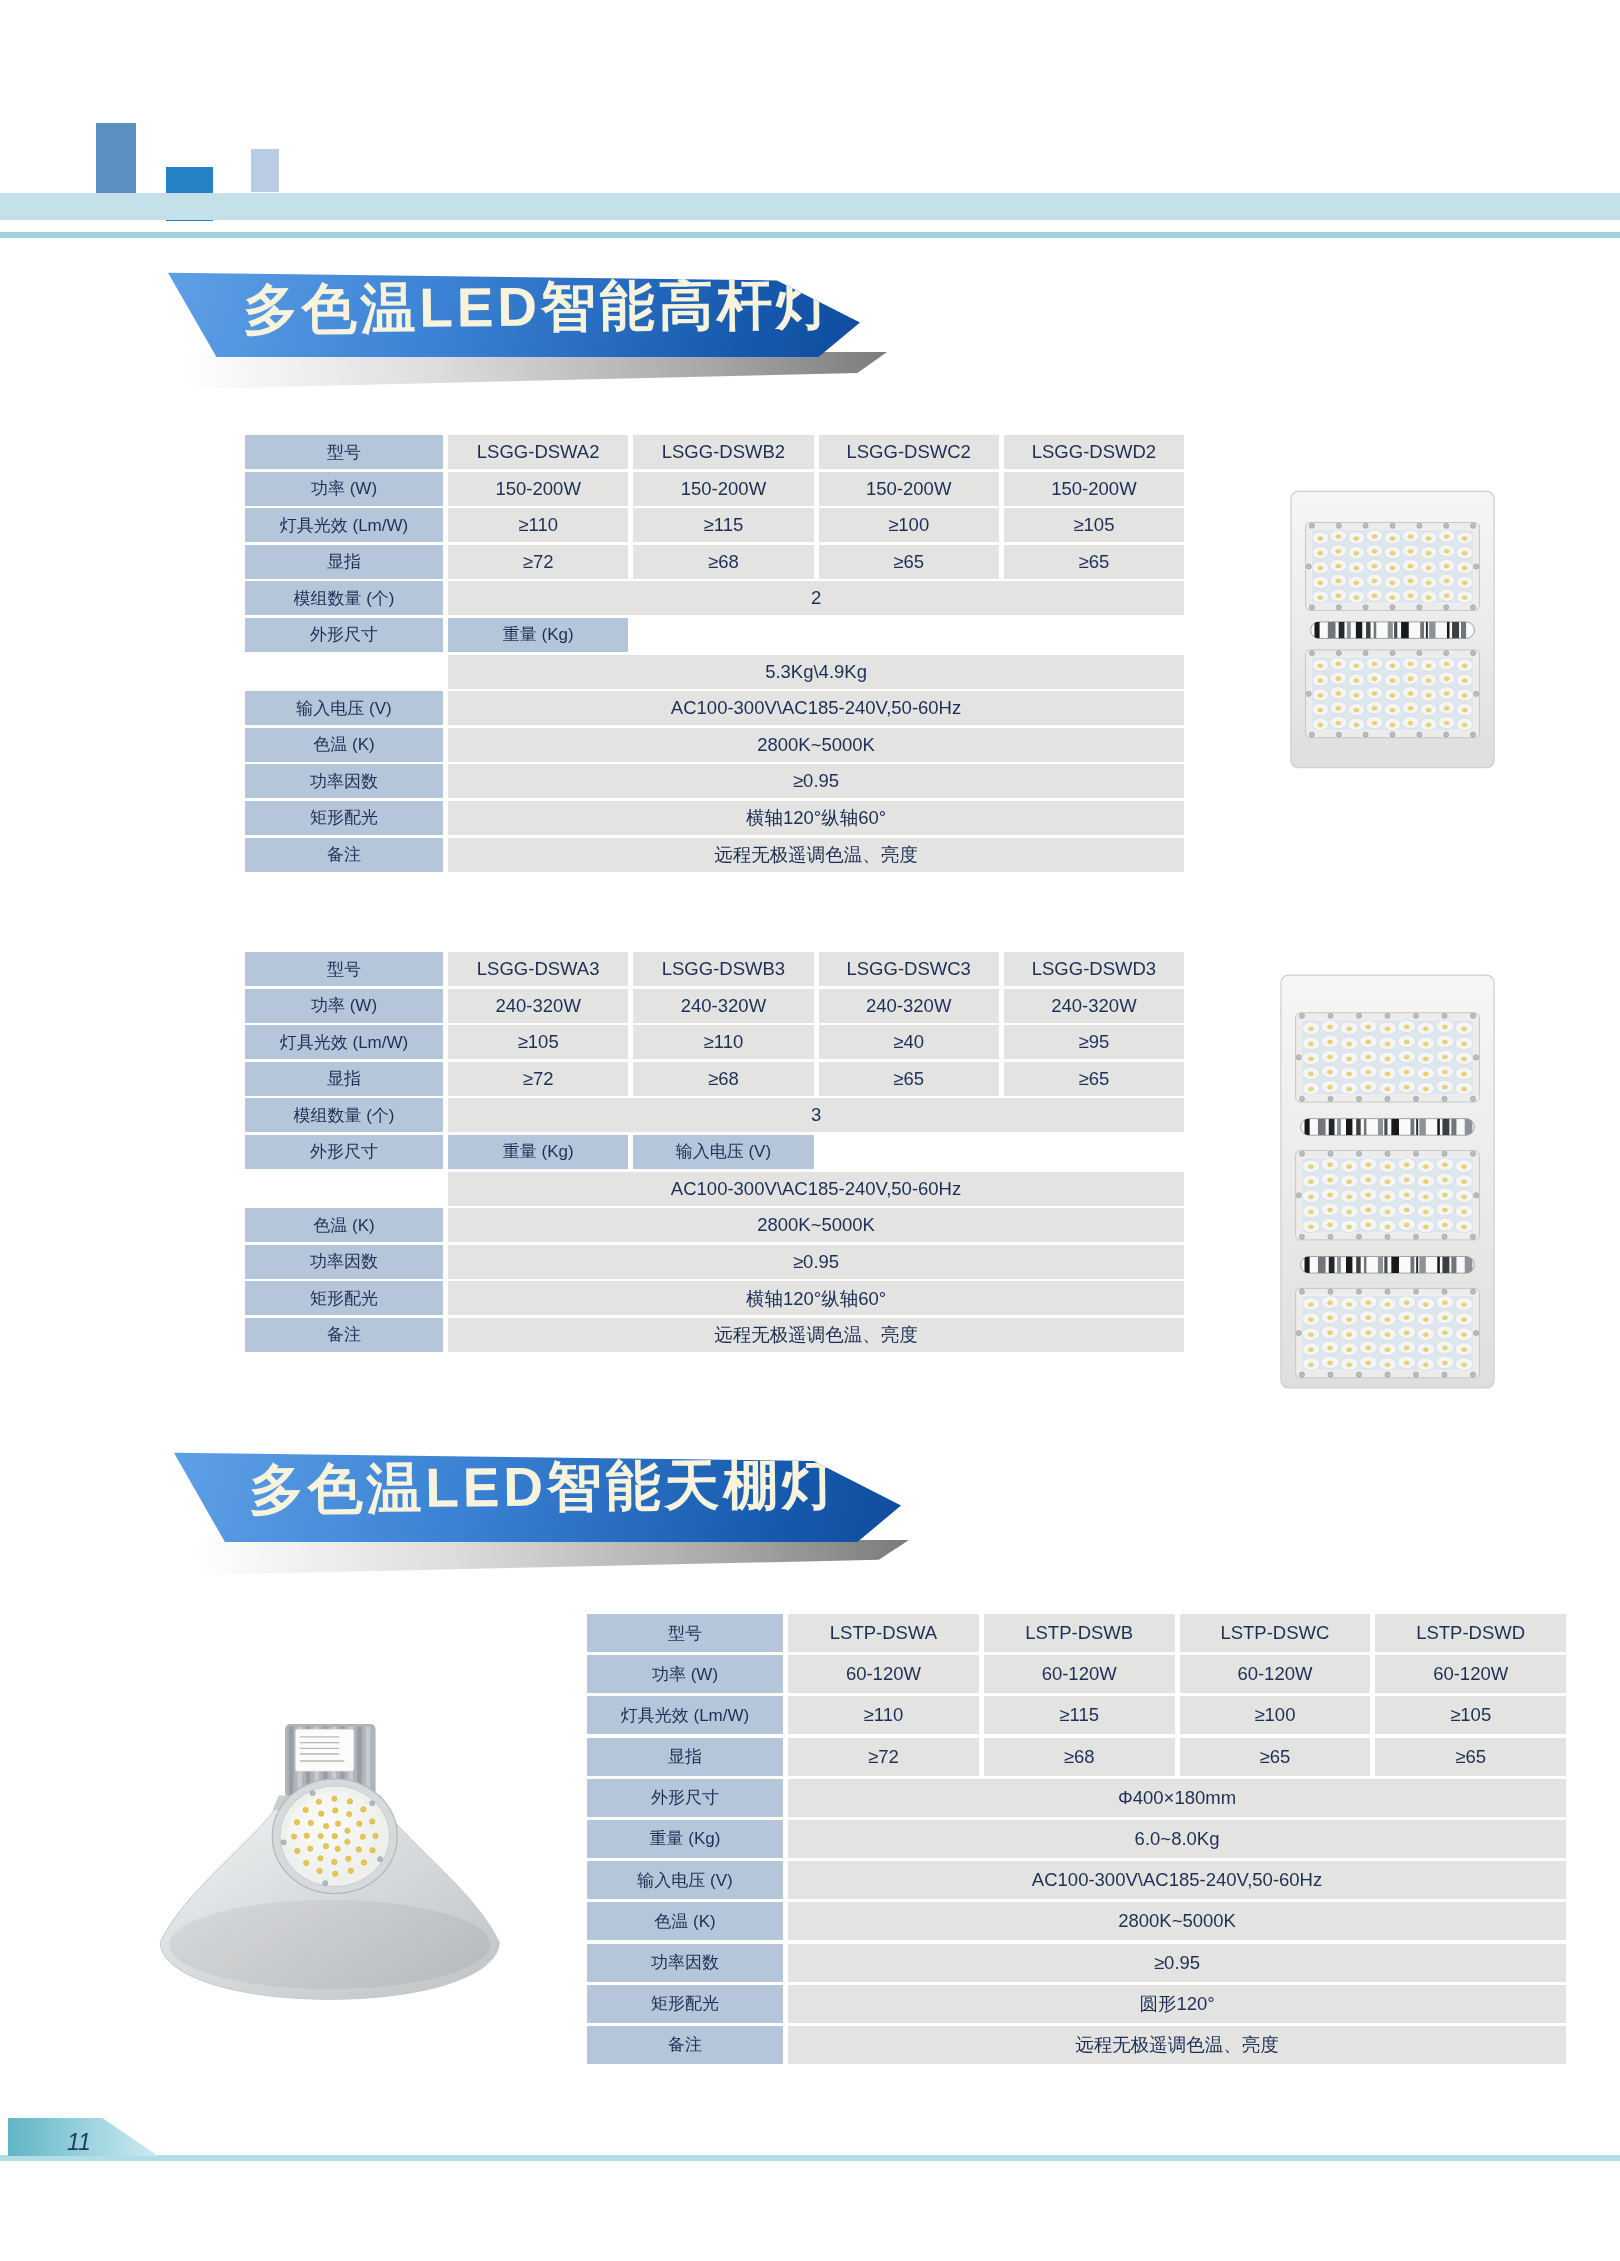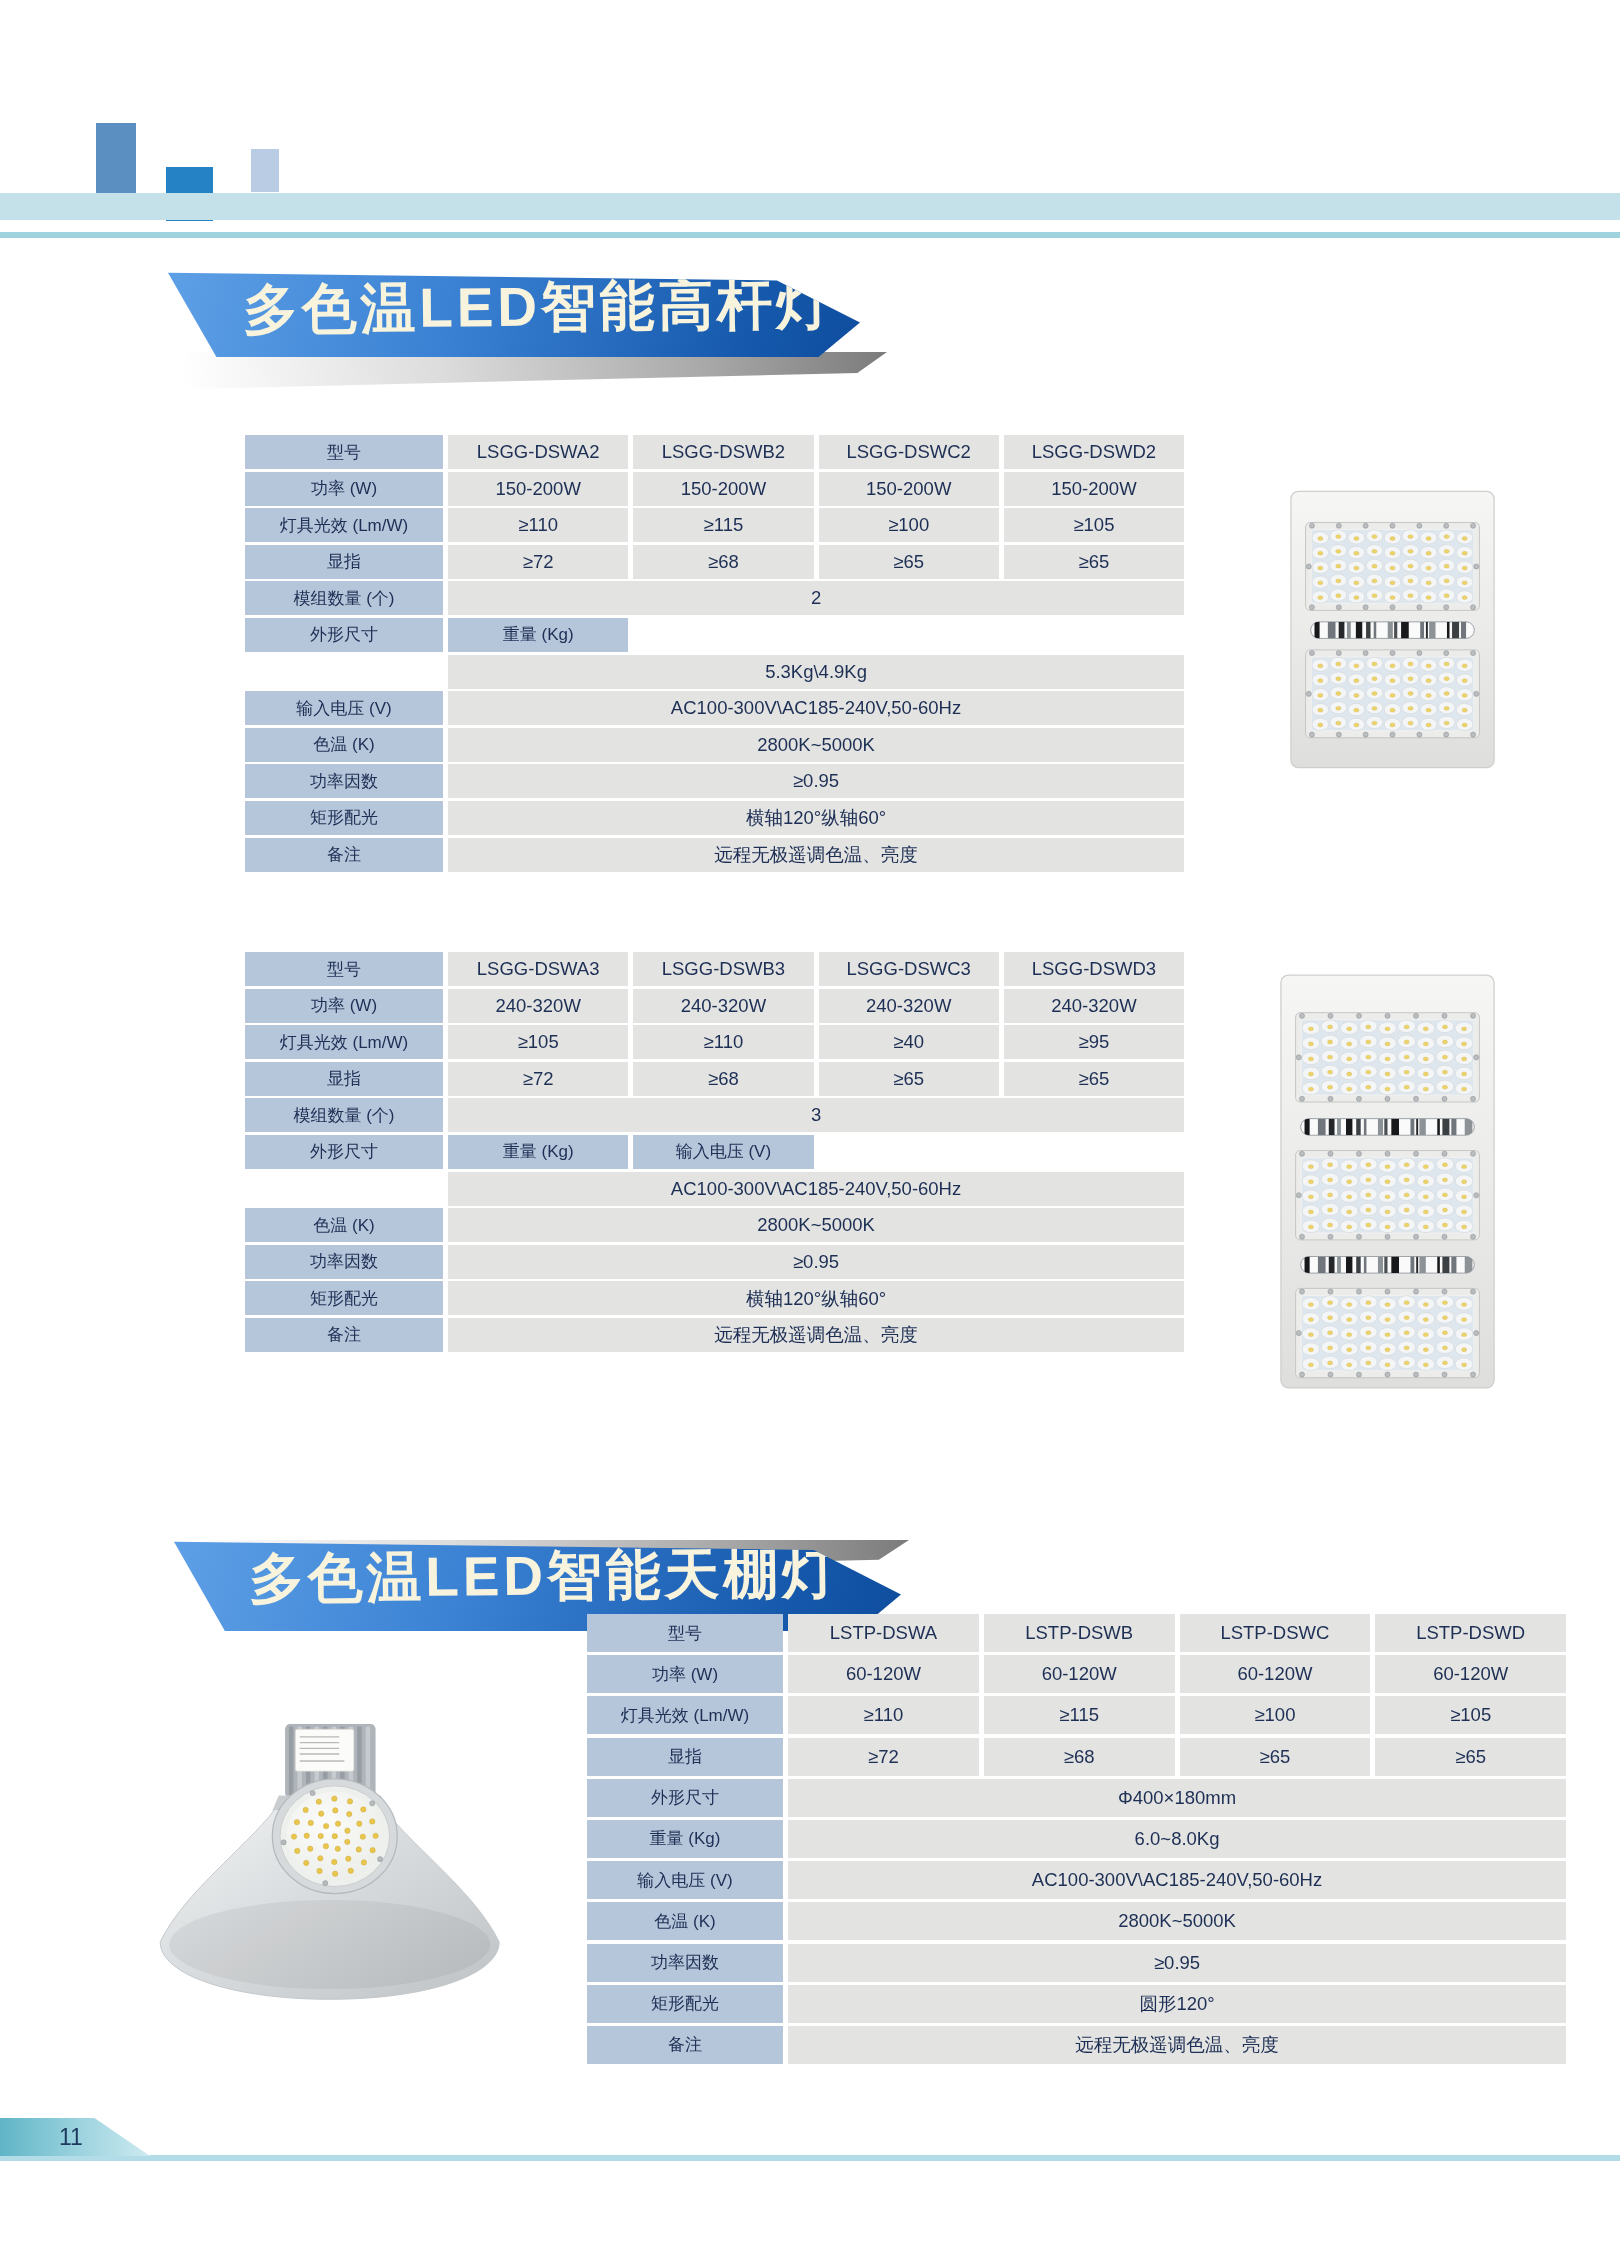--- a/index.html
+++ b/index.html
@@ -15,21 +15,21 @@
   #band{position:absolute;left:0;top:193px;width:100%;height:27.4px;background:#c4e1ea;}
   #topline{position:absolute;left:0;top:232px;width:100%;height:5.7px;background:#9ed3de;}
 
   
   .banner{
     position:absolute; display:flex;align-items:flex-start;
     background:linear-gradient(105deg,#5ea0e6 0%,#3b82d4 40%,#1558ab 85%,#0f4d9e 100%);
     clip-path:polygon(0 2%,88% 11%,100% 60%,94% 100%,7% 100%);
   }
   #banner1{left:168px;top:271px;width:692px;height:86px;}
-  #banner2{left:174px;top:1540px;width:727px;height:91px;}
+  #banner2{left:174px;top:1451px;width:727px;height:91px;}
   .banner .banner-text{
     color:#f7f3dd;font-size:55px;font-weight:bold;letter-spacing:3.8px;
     padding-left:75px;white-space:nowrap;transform:rotate(-0.6deg);
   }
   .banner-shadow{
     position:absolute;
     background:linear-gradient(263deg,#7b7b7b 0%,#a9a9a9 25%,#dcdcdc 60%,rgba(255,255,255,0) 95%);
     clip-path:polygon(6% 0,100% 0,96% 55%,0 100%);
   }
   #banner1-shadow{left:147px;top:352px;width:740px;height:38px;}
@@ -52,24 +52,24 @@
   
   .product{position:absolute;}
   #panelA{left:1289px;top:489px;width:207px;height:281px;}
   #panelB{left:1279px;top:973px;width:217px;height:417px;}
   #highbay{left:150px;top:1720px;width:360px;height:284px;}
   .product svg{width:100%;height:100%;display:block;}
 
   
   #footer-line{position:absolute;left:0;top:2155px;width:100%;height:5.7px;background:#b2dde8;}
   #footer-tab{
-    position:absolute;left:0;top:2118px;width:150px;height:38px;
+    position:absolute;left:8px;top:2118px;width:150px;height:38px;
     background:linear-gradient(to right,#5fb5c6 0%,#9ed4df 55%,#cdeaf0 100%);
     clip-path:polygon(0 0,63% 0,100% 100%,0 100%);
-    display:flex;align-items:center;
+    display:flex;align-items:flex-end;font-style:italic;
   }
   #footer-tab .pagenum{color:#1d3a5f;font-size:23px;padding-left:59px;}
 </style>
 </head>
 <body>
 
 <div id="page">
 
   <div class="deco-bar" id="bar1"></div>
   <div class="deco-bar" id="bar2"></div>

